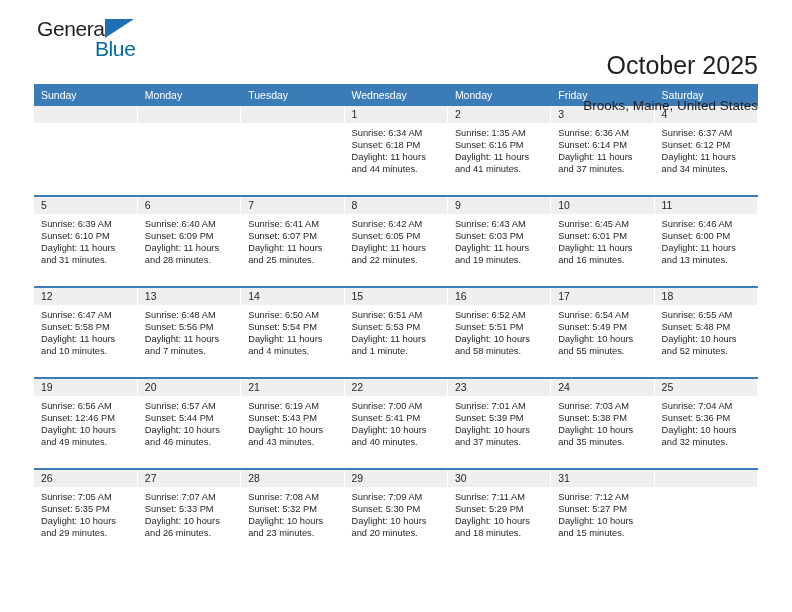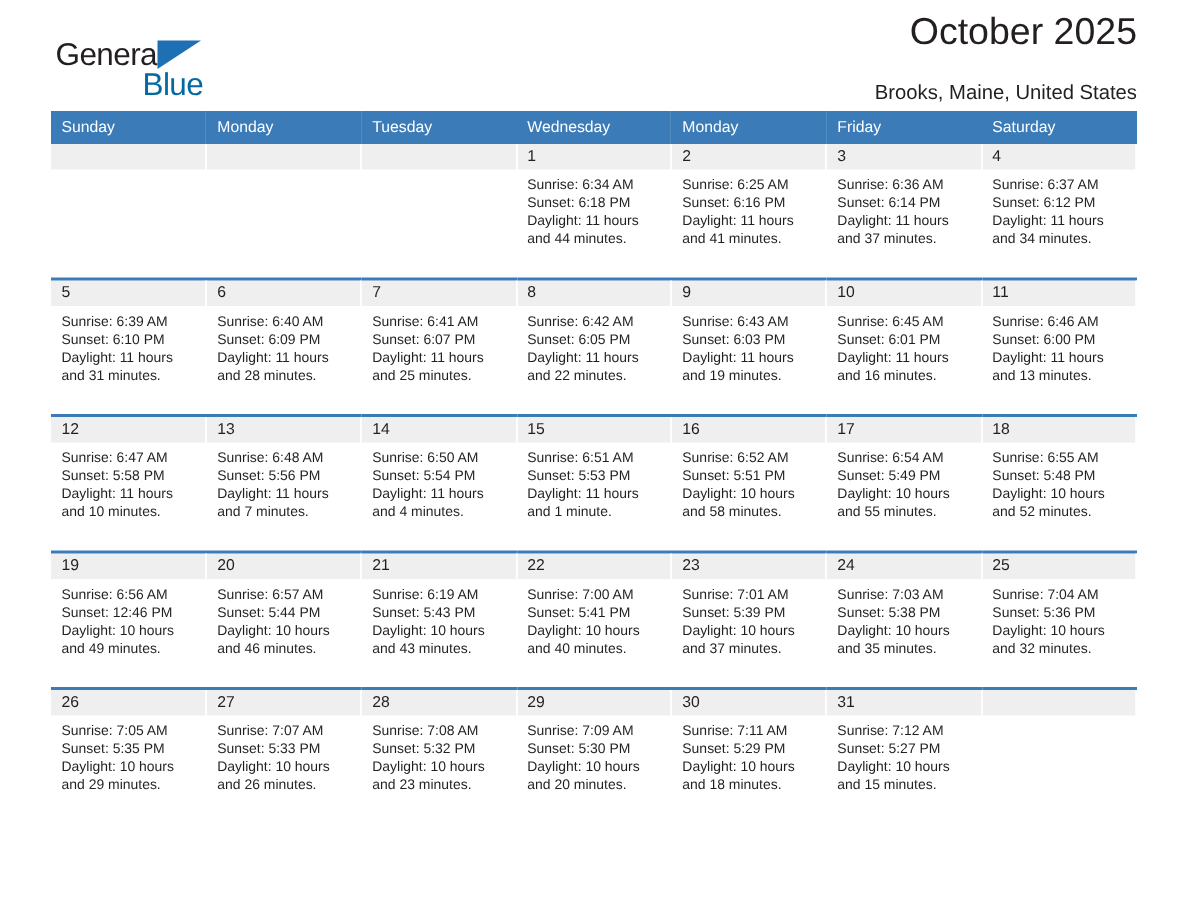--- a/index.html
+++ b/index.html
@@ -19,21 +19,21 @@
     position: relative;
     width: 792px;
     height: 612px;
     box-sizing: border-box;
     padding: 0 34px;
   }
 
   
   .header {
     display: flex;
-    align-items: flex-end;
+    align-items: flex-start;
     justify-content: space-between;
     height: 72px;
     padding-top: 16px;
     box-sizing: border-box;
   }
   .brand {
     position: relative;
     width: 130px;
     height: 48px;
     flex: 0 0 auto;
@@ -84,21 +84,21 @@
     line-height: 20px;
     margin-top: 16px;
     white-space: nowrap;
   }
 
   
   table.calendar {
     width: 100%;
     border-collapse: collapse;
     table-layout: fixed;
-    margin-top: 2px;
+    margin-top: 12px;
   }
   table.calendar th {
     background: #3b7cb8;
     color: #ffffff;
     font-size: 10.5px;
     font-weight: normal;
     text-align: left;
     padding: 5px 0 5px 7px;
     height: 19px;
     box-sizing: border-box;
@@ -204,21 +204,21 @@
           <div class="cell-body">
             <div>Sunrise: 6:34 AM</div>
             <div>Sunset: 6:18 PM</div>
             <div>Daylight: 11 hours</div>
             <div>and 44 minutes.</div>
           </div>
         </td>
         <td>
           <div class="daynum-band">2</div>
           <div class="cell-body">
-            <div>Sunrise: 6:25 AM</div>
+            <div>Sunrise: 1:35 AM</div>
             <div>Sunset: 6:16 PM</div>
             <div>Daylight: 11 hours</div>
             <div>and 41 minutes.</div>
           </div>
         </td>
         <td>
           <div class="daynum-band">3</div>
           <div class="cell-body">
             <div>Sunrise: 6:36 AM</div>
             <div>Sunset: 6:14 PM</div>

